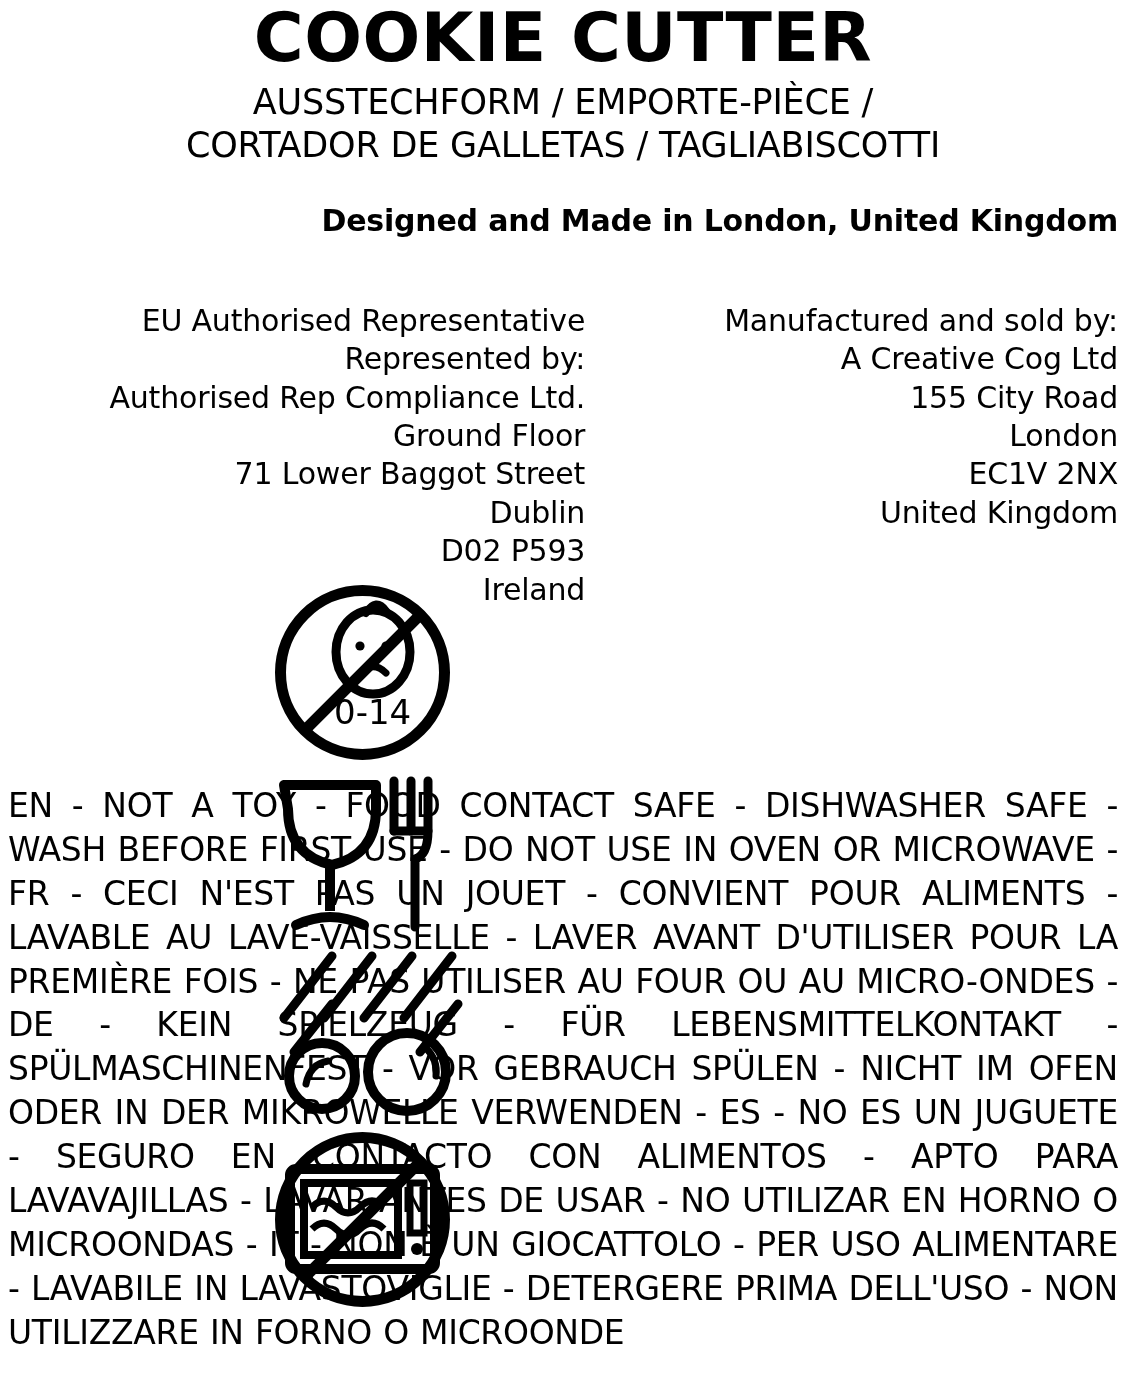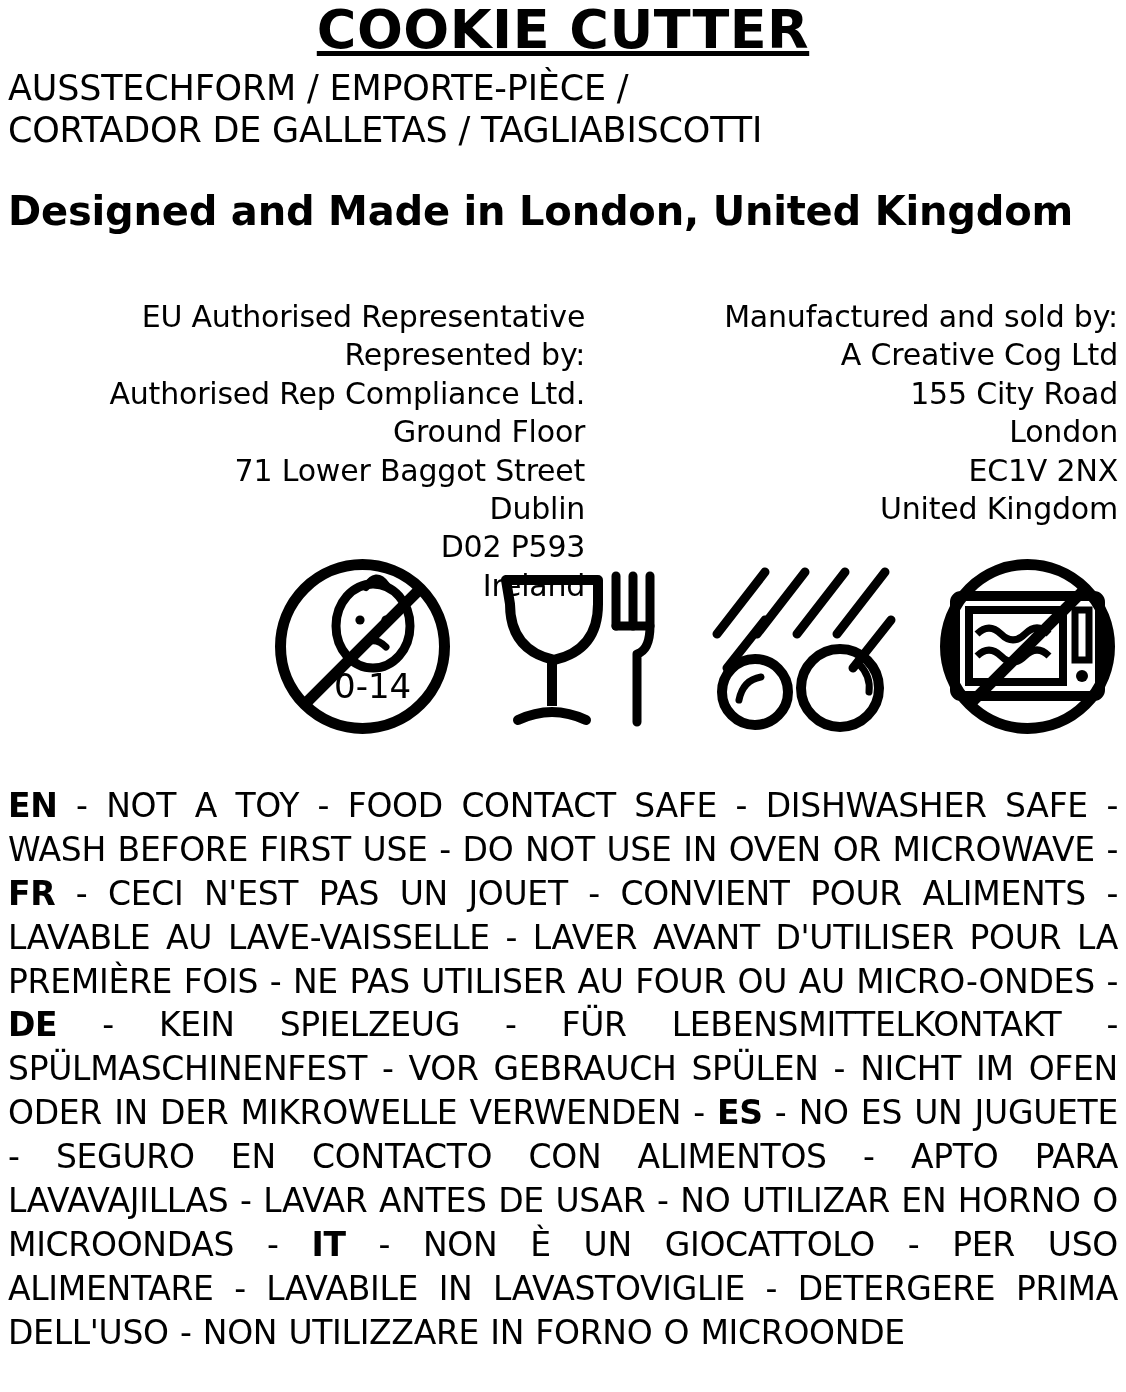--- a/index.html
+++ b/index.html
@@ -20,39 +20,39 @@
     height: 1392px;
     position: relative;
     box-sizing: border-box;
     padding: 0 8px;
   }
 
   
   .title {
     text-align: center;
     font-weight: bold;
-    font-size: 54px;
+    font-size: 68px;
     letter-spacing: 0.5px;
     line-height: 1.05;
     margin-top: 2px;
-    text-decoration: underline;
   }
   .subtitle-line {
+    text-align: center;
     font-size: 35px;
     line-height: 1.22;
     margin-top: 8px;
     letter-spacing: -0.2px;
   }
   .subtitle-line.second {
     margin-top: 0px;
   }
   .origin {
-    text-align: left;
+    text-align: right;
     font-weight: bold;
-    font-size: 40px;
+    font-size: 30px;
     margin-top: 36px;
     letter-spacing: -0.2px;
   }
 
   
   .addresses {
     display: flex;
     justify-content: space-between;
     align-items: flex-start;
     margin-top: 64px;
@@ -69,43 +69,44 @@
     text-align: right;
     white-space: pre-line;
     width: 44%;
     letter-spacing: -0.2px;
   }
 
   
   .icon-row {
     position: absolute;
     left: 270px;
-    top: 556px;
+    top: 578px;
     width: 850px;
     height: 185px;
     display: flex;
-    align-items: flex-end;
+    align-items: flex-start;
     justify-content: space-between;
+    flex-direction: column;
   }
   .icon-box { display: block; }
 
   
   .care-text {
     position: absolute;
     left: 8px;
     right: 8px;
     top: 782px;
     font-size: 33px;
     line-height: 1.33;
     text-align: justify;
     text-justify: inter-word;
     letter-spacing: -0.3px;
     word-spacing: 1px;
   }
-  .care-text b { font-weight: bold; }
+  .care-text b { font-weight: normal; }
 </style>
 </head>
 <body>
 
 <div class="page">
 
   <div class="title">COOKIE CUTTER</div>
 
   <div class="subtitle-line">AUSSTECHFORM / EMPORTE-PIÈCE /</div>
   <div class="subtitle-line second">CORTADOR DE GALLETAS / TAGLIABISCOTTI</div>

